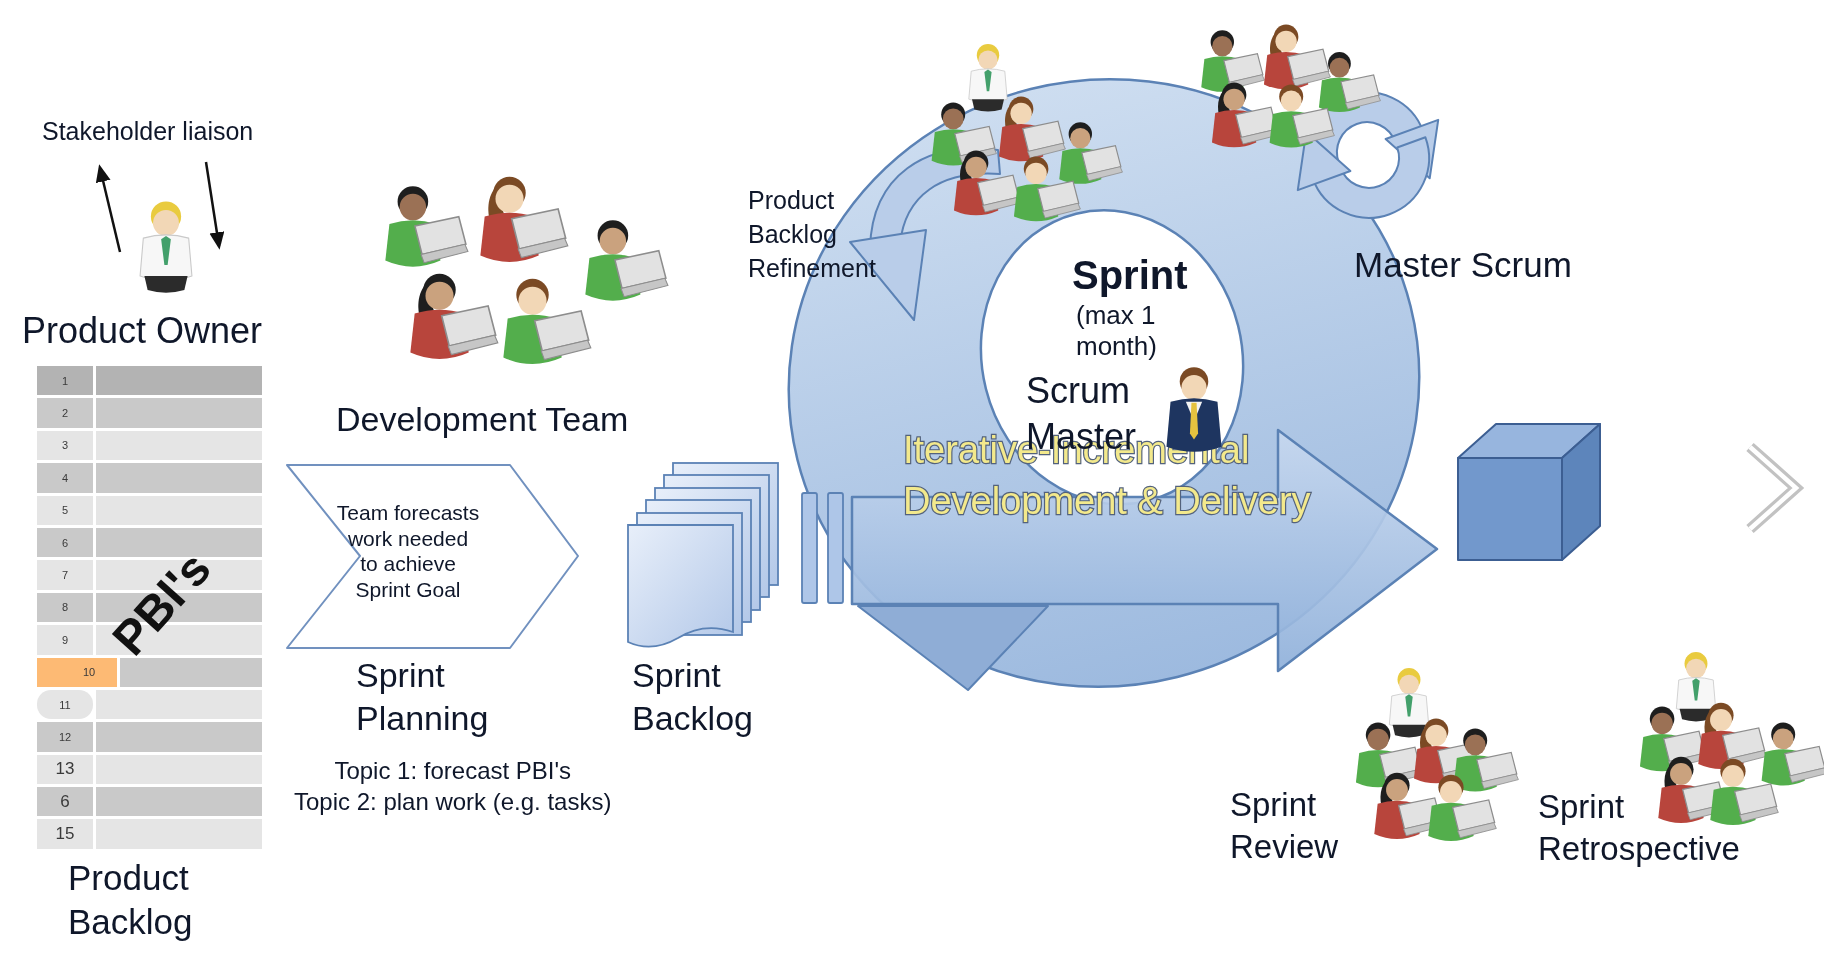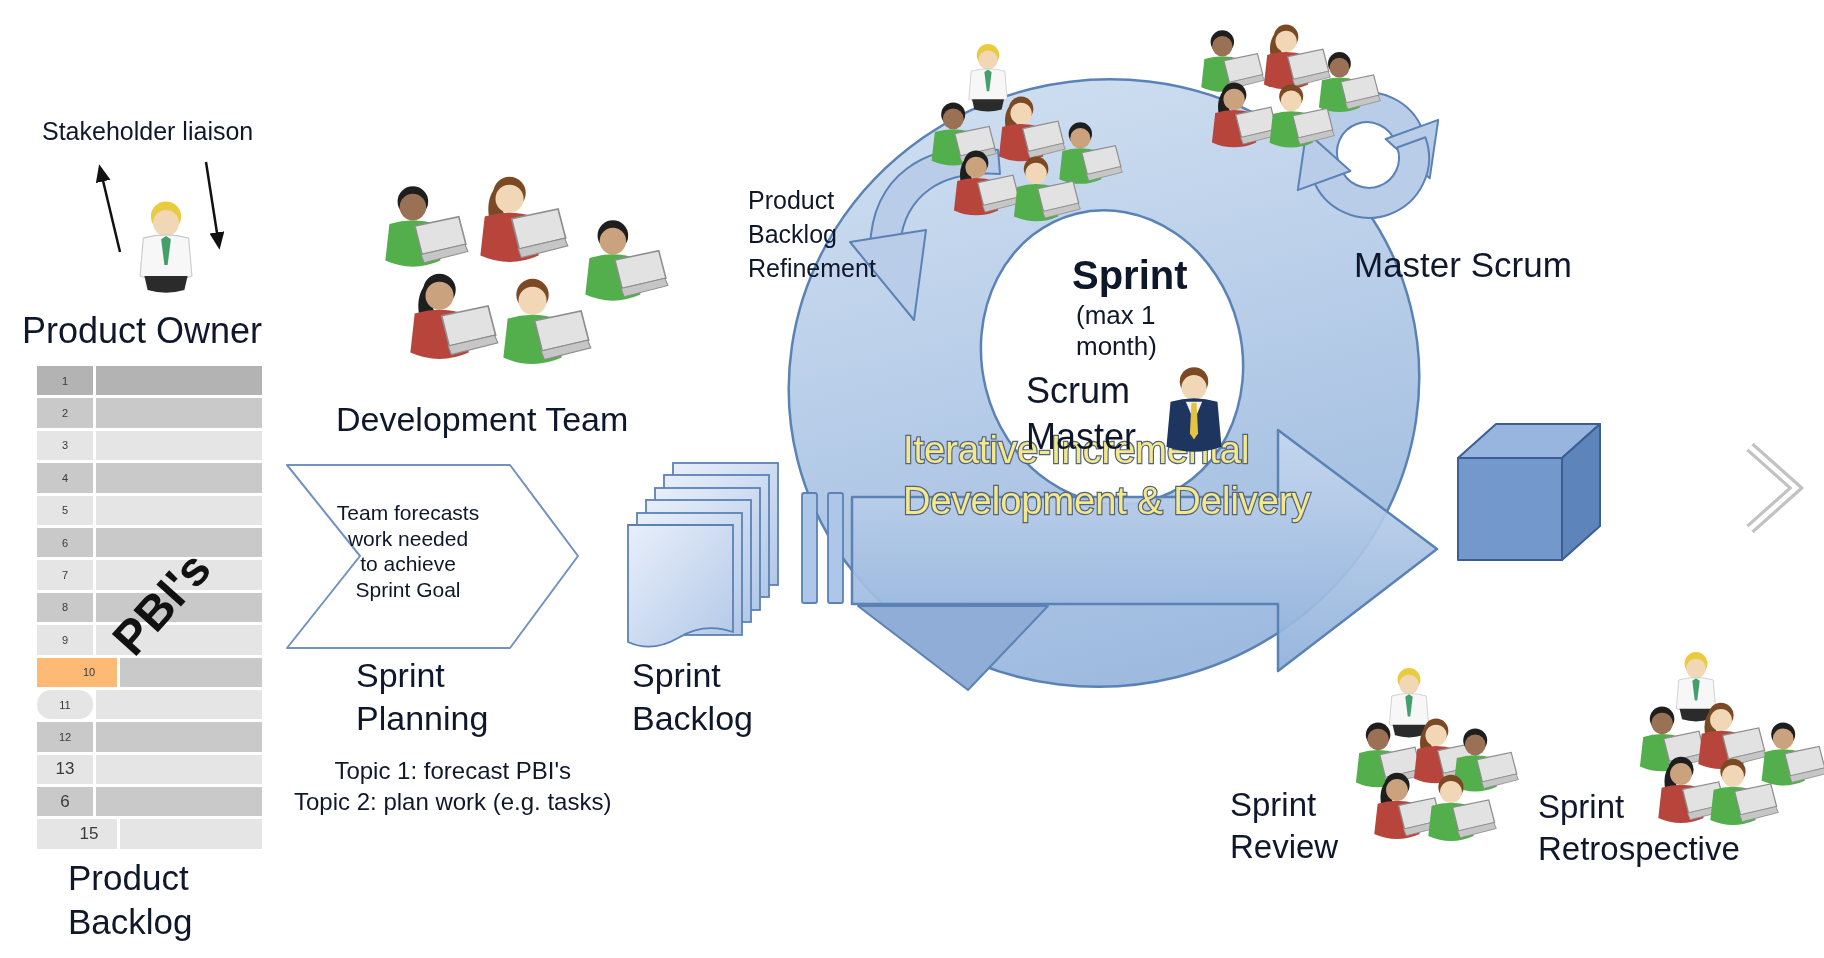--- a/index.html
+++ b/index.html
@@ -157,21 +157,21 @@
       </div>
       <div class="bl-row">
         <div class="bl-num large" style="background: rgb(229, 229, 229);">13</div>
         <div class="bl-cell" style="background: rgb(229, 229, 229);"></div>
       </div>
       <div class="bl-row">
         <div class="bl-num large" style="background: rgb(201, 201, 201);">6</div>
         <div class="bl-cell" style="background: rgb(201, 201, 201);"></div>
       </div>
       <div class="bl-row">
-        <div class="bl-num large" style="background: rgb(229, 229, 229); padding-left: 24px;">15</div>
+        <div class="bl-num large" style="background: rgb(229, 229, 229);">15</div>
         <div class="bl-cell" style="background: rgb(229, 229, 229);"></div>
       </div>
     </div>
   <div id="pbi-label">PBI's</div>
 
   <div class="lbl" style="left:42px;top:116px;font-size:25px;">Stakeholder liaison</div>
   <div class="lbl" style="left:22px;top:308px;font-size:36px;">Product Owner</div>
   <div class="lbl" style="left:68px;top:856px;font-size:35px;">Product
 Backlog</div>
   <div class="lbl" style="left:336px;top:398px;font-size:34px;">Development Team</div>

